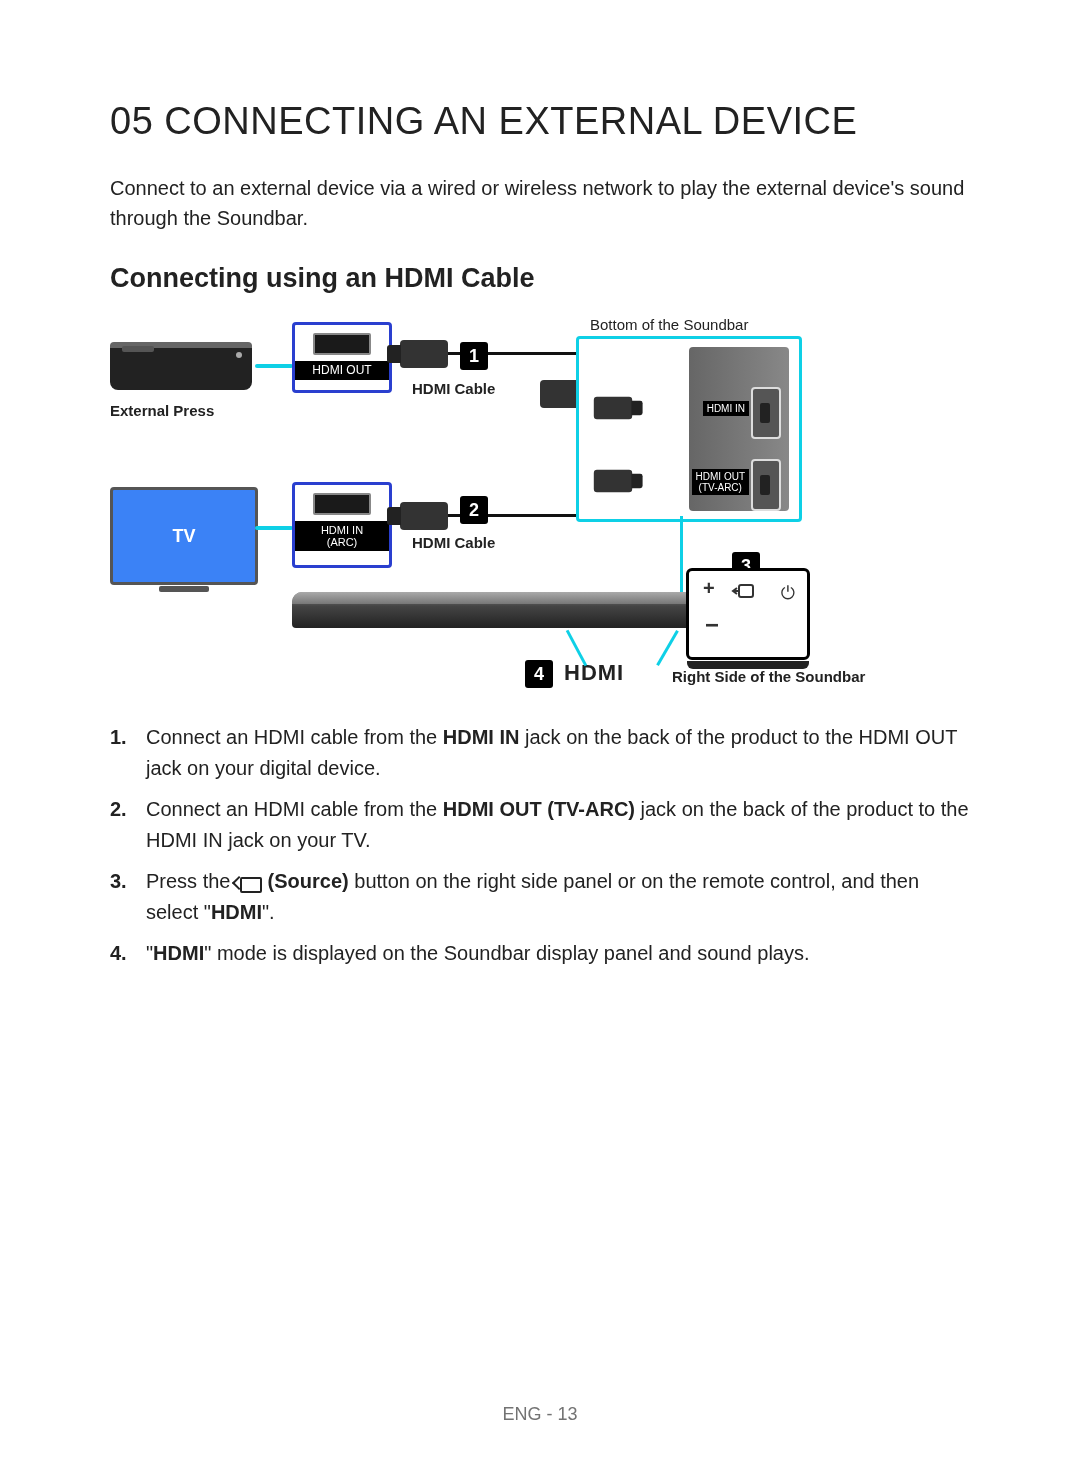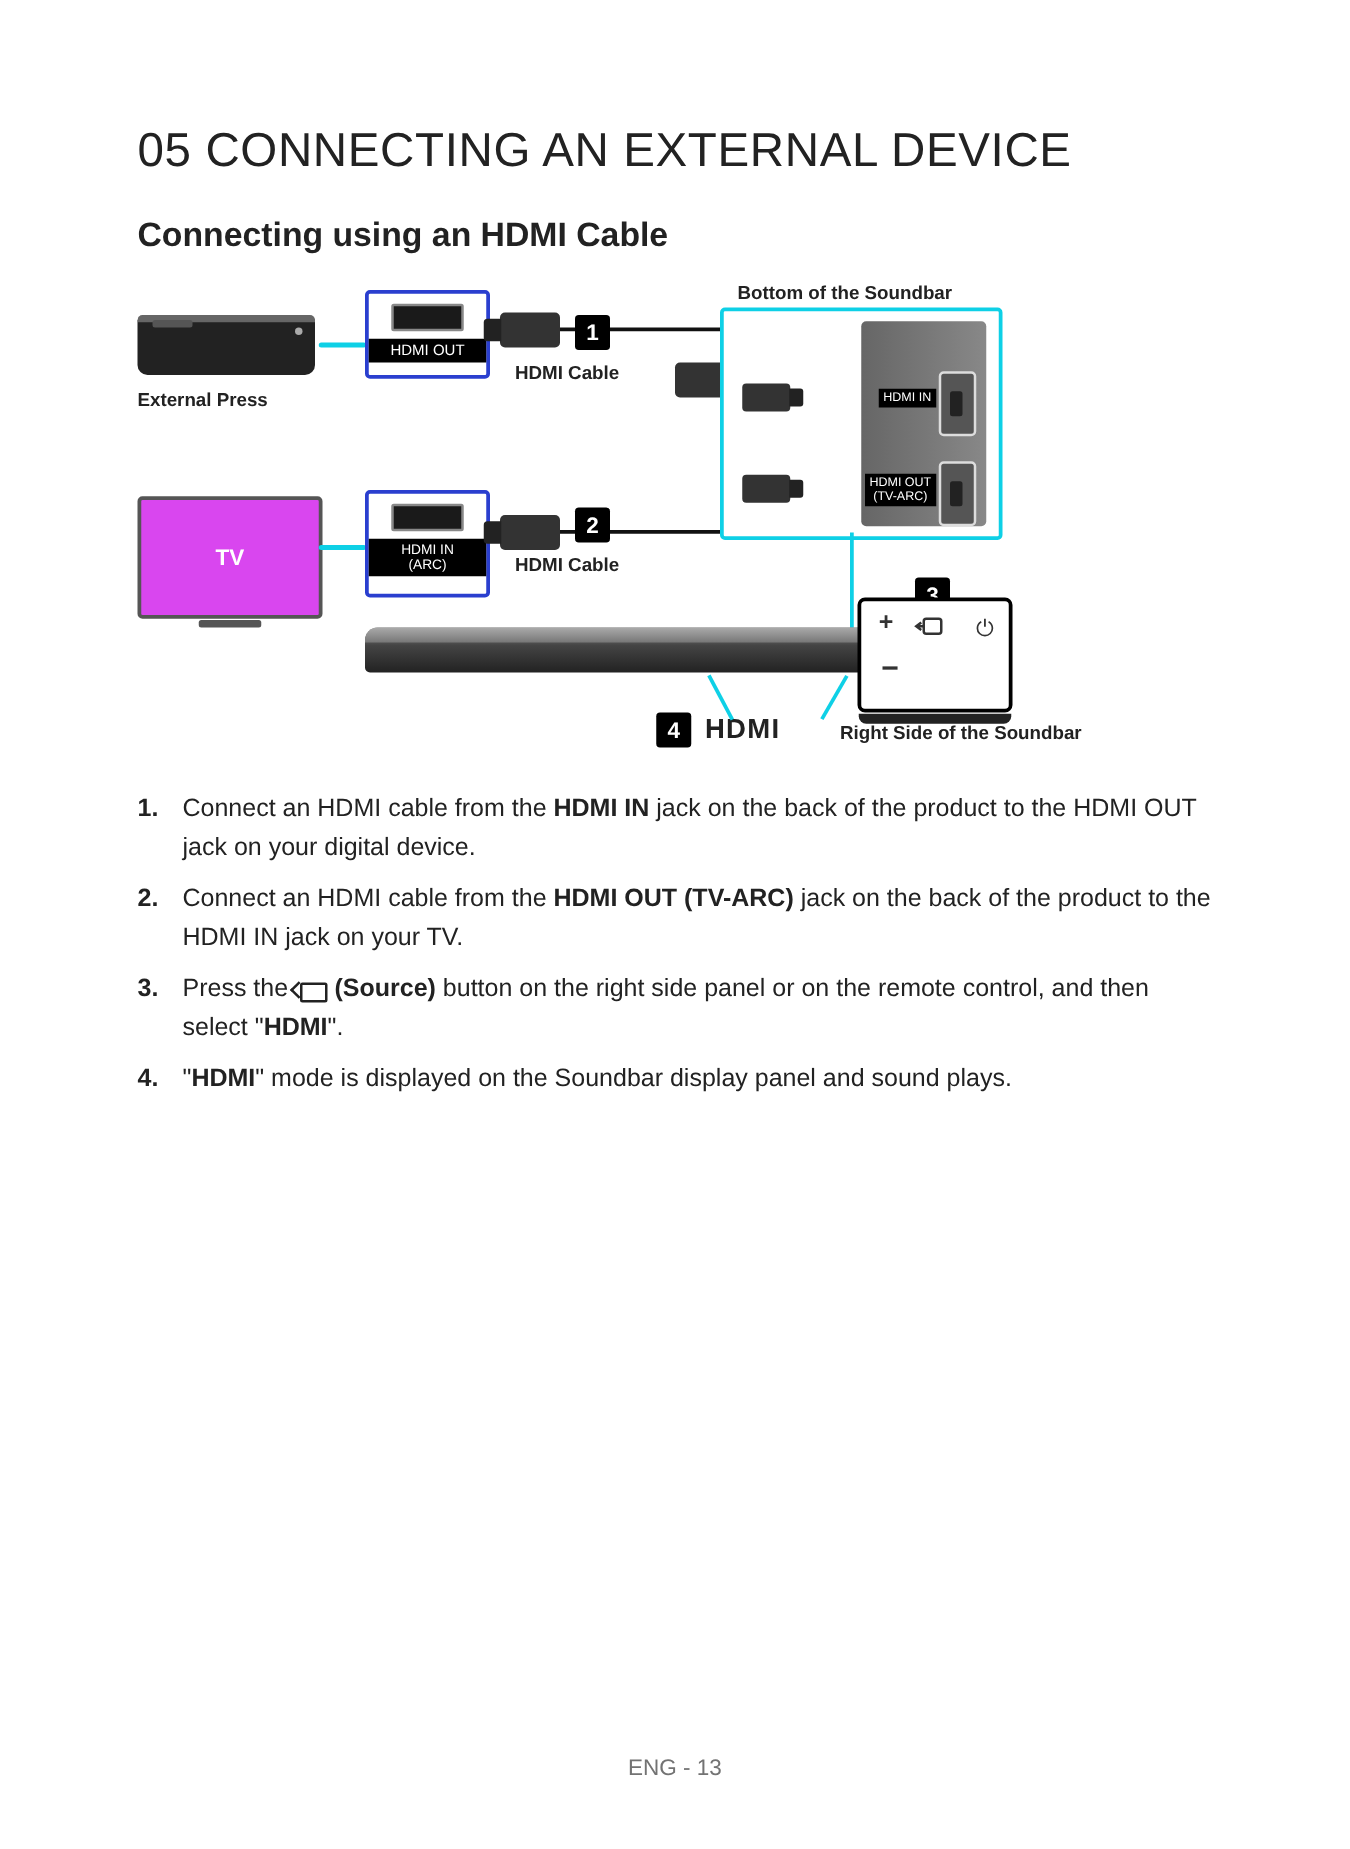--- a/index.html
+++ b/index.html
@@ -49,21 +49,21 @@
     position:absolute; left:12px; top:-2px; width:32px; height:6px; background:#555; border-radius:2px;
   }
   .ext-device-dot {
     position:absolute; right:10px; top:4px; width:6px; height:6px; background:#aaa; border-radius:50%;
   }
   .ext-label { left: 0; top: 90px; font-size:15px; font-weight:700; }
 
   
   .tv {
     left: 0; top: 175px; width: 142px; height: 92px;
-    background: #d946ef; border-radius: 4px; border: 3px solid #555;
+    background: #3b82f6; border-radius: 4px; border: 3px solid #555;
   }
   .tv::after {
     content:''; position:absolute; left:50%; bottom:-10px; transform:translateX(-50%);
     width:50px; height:6px; background:#555; border-radius:2px;
   }
   .tv-text { position:absolute; left:0; right:0; top:36px; text-align:center; color:#fff; font-size:18px; font-weight:600; }
 
   
   .port-box {
     border: 3px solid #2a3fcf; border-radius: 4px;
@@ -112,21 +112,21 @@
   .sb3 { left: 622px; top: 240px; }
   .sb4 { left: 415px; top: 348px; }
 
   .step4-label { left: 454px; top: 348px; font-size:22px; font-weight:700; letter-spacing:1px; }
 
   .hdmi-cable-label { font-size:15px; font-weight:700; }
   .hc1 { left: 302px; top: 68px; }
   .hc2 { left: 302px; top: 222px; }
 
   
-  .bottom-label { left: 480px; top: 4px; font-size:15px; font-weight:700; }
+  .bottom-label { left: 480px; top: 4px; font-size:15px; font-weight:400; }
   .panel-top {
     left: 466px; top: 24px; width: 220px; height: 180px;
     border: 3px solid #0ed0e6; border-radius: 4px; background:#fff;
   }
   .panel-top-inner {
     position:absolute; top:8px; bottom:8px; right:10px; width:100px;
     background: linear-gradient(90deg,#666,#888); border-radius:4px;
   }
   .panel-port {
     position:absolute; right:18px; width:26px; height:48px;
@@ -206,20 +206,21 @@
 </style>
 </head>
 <body>
 
 <div class="page">
   <h1 class="chapter-title">
     <span>05</span>
     <span>CONNECTING AN EXTERNAL DEVICE</span>
   </h1>
 
+  <p class="intro">Connect to an external device via a wired or wireless network to play the external device's sound through the Soundbar.</p>
 
   <h2 class="section-title">Connecting using an HDMI Cable</h2>
 
   <div class="diagram">
 
     <div class="abs bottom-label">Bottom of the Soundbar</div>
 
     <div class="abs ext-device">
       <div class="ext-device-slot"></div>
         <div class="ext-device-dot"></div>

